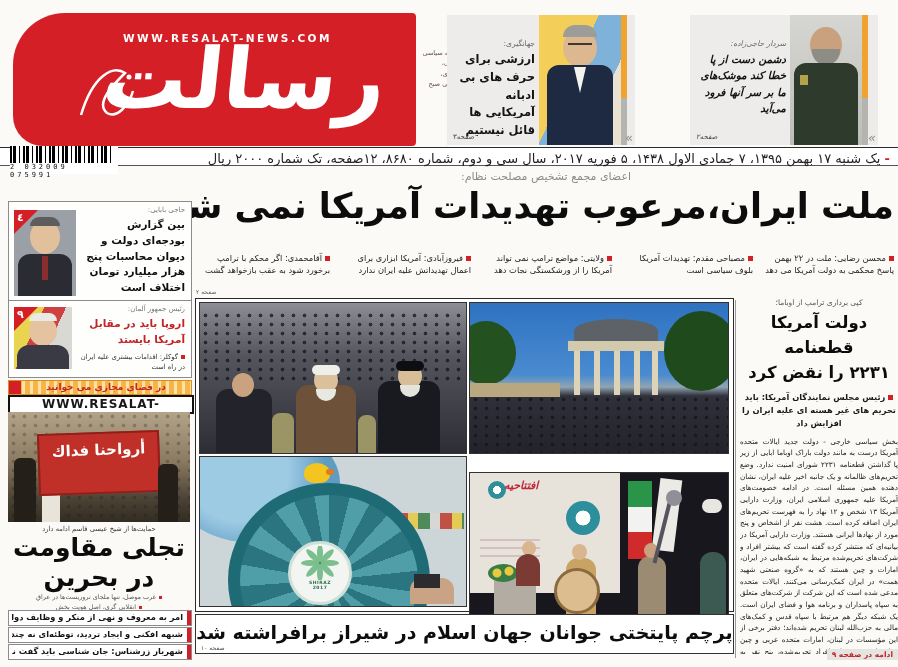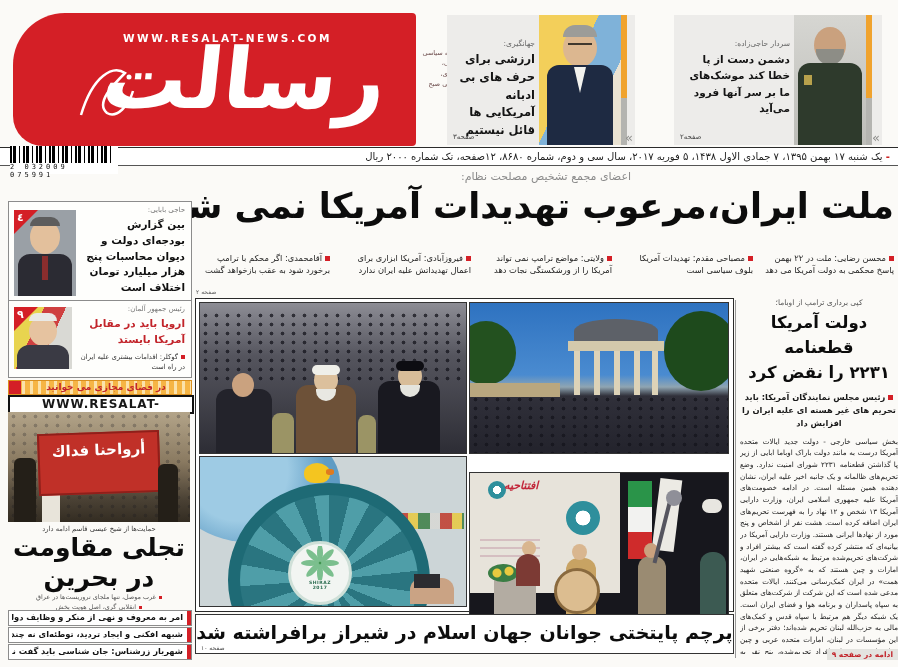--- a/index.html
+++ b/index.html
@@ -11,39 +11,39 @@
   .mast-red{left:13px;top:13px;width:403px;height:133px;background:#d41f26;
             border-radius:52px 4px 4px 30px;}
   .mast-url{left:110px;top:19px;color:#fff;font-size:10.5px;font-weight:bold;letter-spacing:2.5px;}
   .mast-logo{right:510px;top:20px;color:#fff;font-size:84px;font-weight:800;line-height:1.1;
              transform:skewX(-6deg);}
   .mast-sign{left:60px;top:42px;}
   .tagline{left:417px;top:48px;width:48px;font-size:6.5px;color:#6b4a4a;text-align:right;line-height:1.6;}
   
   .topbox{background:#edecea;height:130px;top:15px;}
   .tb-a{left:447px;width:188px;}
-  .tb-b{left:674px;width:208px;}
+  .tb-b{left:690px;width:188px;font-style:italic;}
   .tb-kicker{font-size:7.5px;color:#666;text-align:right;}
   .tb-head{font-size:11.5px;font-weight:bold;color:#141414;text-align:right;line-height:1.55;margin-top:3px;}
   .tb-text{position:absolute;top:24px;right:100px;left:6px;direction:rtl;}
   .tb-b .tb-text{right:92px;}
   .tb-page{position:absolute;left:6px;bottom:4px;font-size:7px;color:#444;direction:rtl;}
   .tb-photo{position:absolute;top:0;bottom:0;width:82px;}
   .tb-a .tb-photo{right:14px;}
   .tb-b .tb-photo{right:16px;width:72px;}
   .accent{position:absolute;right:-6px;top:0;bottom:0;width:6px;
           background:linear-gradient(180deg,#f0a32e 0 64%,#b4b4b0 64%);}
   .guillemet{position:absolute;right:2px;bottom:0px;font-size:13px;color:#8d8d8a;direction:ltr;}
   
   .head{position:absolute;border-radius:50%;}
   .body-shape{position:absolute;border-radius:12px 12px 0 0;}
   
   .datestrip{left:0;top:147px;width:898px;height:17px;background:#fff;
              border-top:1px solid #2b2b2b;border-bottom:1px solid #555;}
-  .date-text{position:absolute;right:8px;top:3px;font-size:10px;color:#222;direction:rtl;}
+  .date-text{position:absolute;right:8px;top:3px;font-size:13px;color:#222;direction:rtl;}
   .date-dash{color:#c22;font-weight:bold;}
   .barcode-wrap{left:10px;top:146px;width:108px;height:28px;background:#fff;}
   .barcode{width:104px;height:17px;
     background:repeating-linear-gradient(90deg,#000 0 2px,#fff 2px 3px,#000 3px 6px,#fff 6px 9px,#000 9px 10px,#fff 10px 13px);}
   .barcode-digits{font-family:"DejaVu Sans Mono",monospace;font-size:7px;letter-spacing:3px;color:#111;}
   
   .lead-kicker{left:200px;top:170px;width:692px;text-align:center;font-size:11px;color:#8a8a8a;direction:rtl;}
   .lead-head{left:198px;top:186px;width:696px;text-align:center;font-size:35px;font-weight:800;
              letter-spacing:-0.5px;color:#0c0c0c;direction:rtl;white-space:nowrap;}
   .subrow{left:196px;top:252px;width:698px;display:flex;direction:rtl;gap:7px;}

